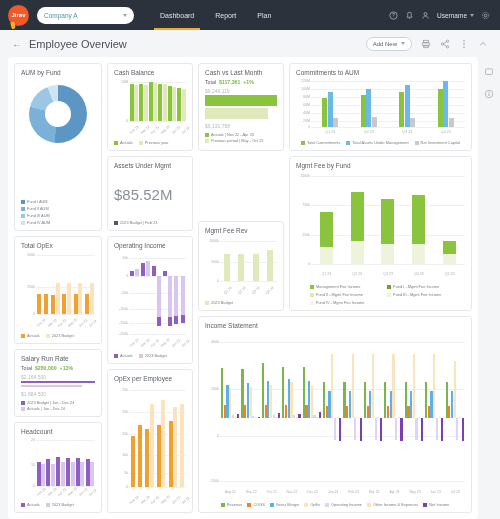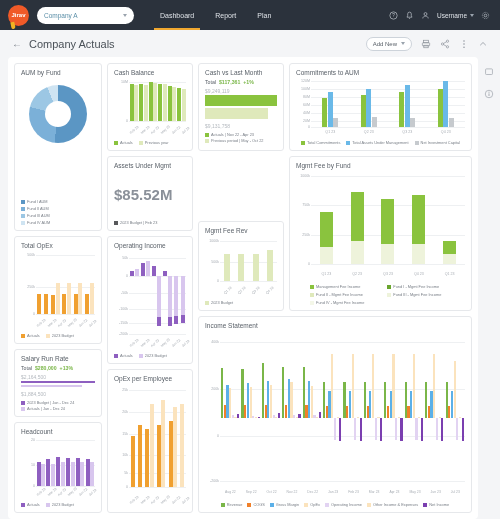--- a/index.html
+++ b/index.html
@@ -93,21 +93,21 @@
 
   .legend { display: flex; flex-wrap: wrap; gap: 3px 6px; margin-top: 3px; }
   .lg { display: flex; align-items: center; gap: 2px; font-size: 3.9px; color: #787e86; white-space: nowrap; }
   .sw { width: 4px; height: 4px; flex: 0 0 4px; }
 
   
   .kpi-total { font-size: 5.2px; color: #5a6169; display: flex; gap: 3px; align-items: baseline; }
   .kpi-val { color: #7ab648; font-weight: bold; }
   .kpi-num { font-size: 5px; color: #b4b9bf; margin-top: 3px; }
   .hbar { height: 11px; margin: 1px 0; }
-  .bigval { font-size: 15px; color: #8a9099; font-weight: 700; }
+  .bigval { font-size: 15px; color: #8a9099; font-weight: 400; }
 
   
   .donut { position: relative; width: 58px; height: 58px; margin: 6px auto 0; border-radius: 50%; }
   .donut:after {
     content: ""; position: absolute; inset: 16px; background: #fff; border-radius: 50%;
   }
 </style>
 </head>
 <body>
 
@@ -145,21 +145,21 @@
       </div>
       <svg class="nicon" viewBox="0 0 16 16">
           <circle cx="8" cy="8" r="2.4" fill="none" stroke="#c3c9d1" stroke-width="1.2"></circle>
           <circle cx="8" cy="8" r="5.6" fill="none" stroke="#c3c9d1" stroke-width="1.2" stroke-dasharray="1.6 1.6"></circle>
         </svg>
     </div>
   </div>
 
   <div class="subheader">
     <span class="back-arrow">←</span>
-    <span class="page-title">Company Actuals</span>
+    <span class="page-title">Employee Overview</span>
     <div class="subheader-right">
       <div class="addnew">
         <span>Add New</span>
         <span class="caret"></span>
       </div>
       <svg width="10" height="10" viewBox="0 0 16 16">
           <rect x="4" y="2" width="8" height="4" fill="none" stroke="#8a9099" stroke-width="1.1"></rect>
           <rect x="2.2" y="6" width="11.6" height="5" rx="1" fill="none" stroke="#8a9099" stroke-width="1.1"></rect>
           <rect x="4.5" y="10" width="7" height="4" fill="none" stroke="#8a9099" stroke-width="1.1"></rect>
         </svg>

